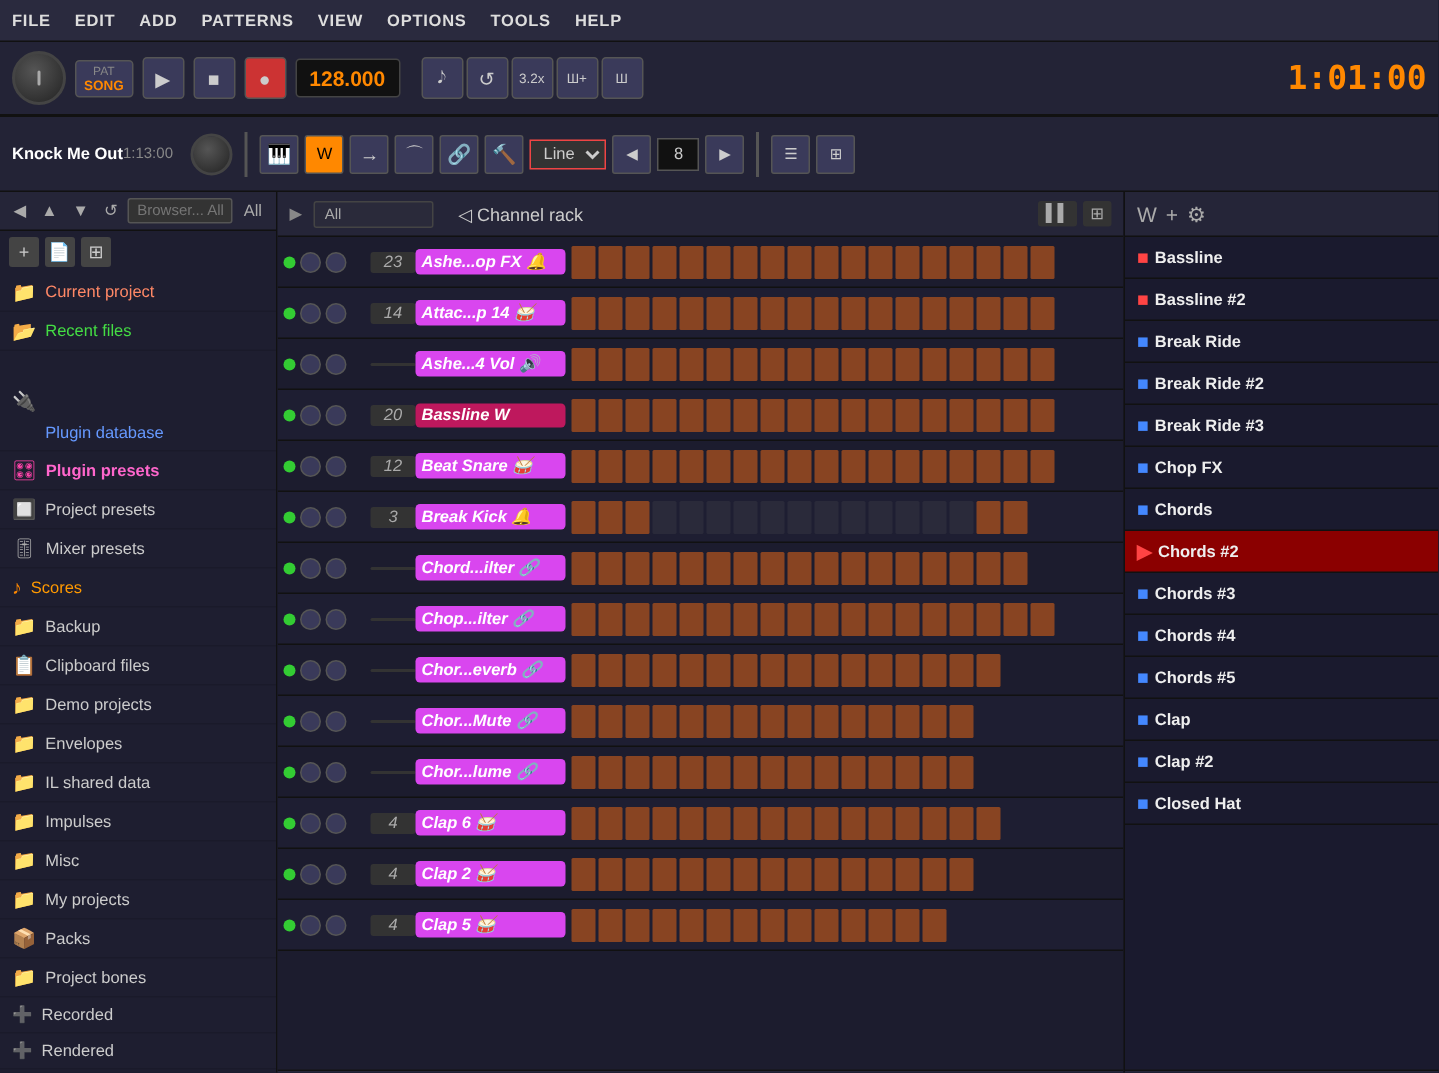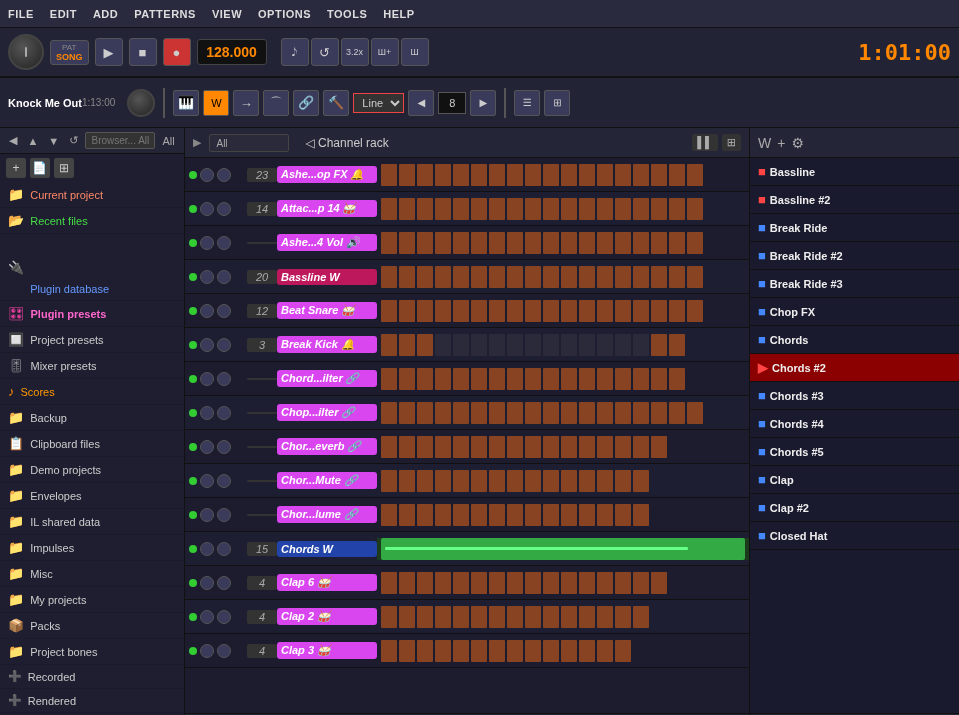--- a/index.html
+++ b/index.html
@@ -813,34 +813,20 @@
             <div class="pat-cell active"></div>
             <div class="pat-cell active"></div>
             <div class="pat-cell active"></div>
             <div class="pat-cell active"></div>
             <div class="pat-cell active"></div>
             <div class="pat-cell active"></div>
             <div class="pat-cell active"></div>
         </div>
       </div>
 
-      <div class="channel-row">
-        <div class="channel-controls">
-          <div class="ch-led"></div>
-          <div class="ch-btn"></div>
-          <div class="ch-btn"></div>
-        </div>
-        <div class="ch-number">15</div>
-        <div class="channel-name blue">Chords W</div>
-        <div class="channel-patterns" style="background:#1c3a1c;">
-          <div style="height:22px;background:#33aa44;border-radius:2px;flex:1;min-width:200px;display:flex;align-items:center;padding:0 4px;">
-            <div style="height:3px;background:#66ff88;border-radius:1px;width:85%;"></div>
-          </div>
-        </div>
-      </div>
 
       <div class="channel-row">
         <div class="channel-controls">
           <div class="ch-led"></div>
           <div class="ch-btn"></div>
           <div class="ch-btn"></div>
         </div>
         <div class="ch-number">4</div>
         <div class="channel-name purple">Clap 6 🥁</div>
         <div class="channel-patterns">
@@ -890,21 +876,21 @@
         </div>
       </div>
 
       <div class="channel-row">
         <div class="channel-controls">
           <div class="ch-led"></div>
           <div class="ch-btn"></div>
           <div class="ch-btn"></div>
         </div>
         <div class="ch-number">4</div>
-        <div class="channel-name purple">Clap 3 🥁</div>
+        <div class="channel-name purple">Clap 5 🥁</div>
         <div class="channel-patterns">
           <div class="pat-cell active"></div>
             <div class="pat-cell active"></div>
             <div class="pat-cell active"></div>
             <div class="pat-cell active"></div>
             <div class="pat-cell active"></div>
             <div class="pat-cell active"></div>
             <div class="pat-cell active"></div>
             <div class="pat-cell active"></div>
             <div class="pat-cell active"></div>

